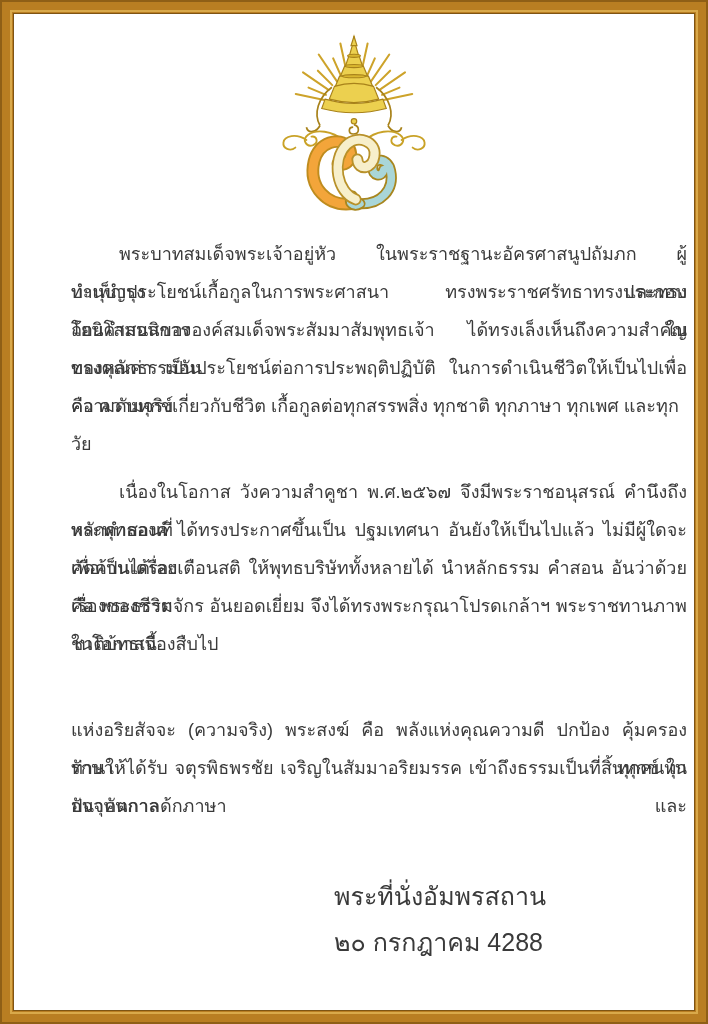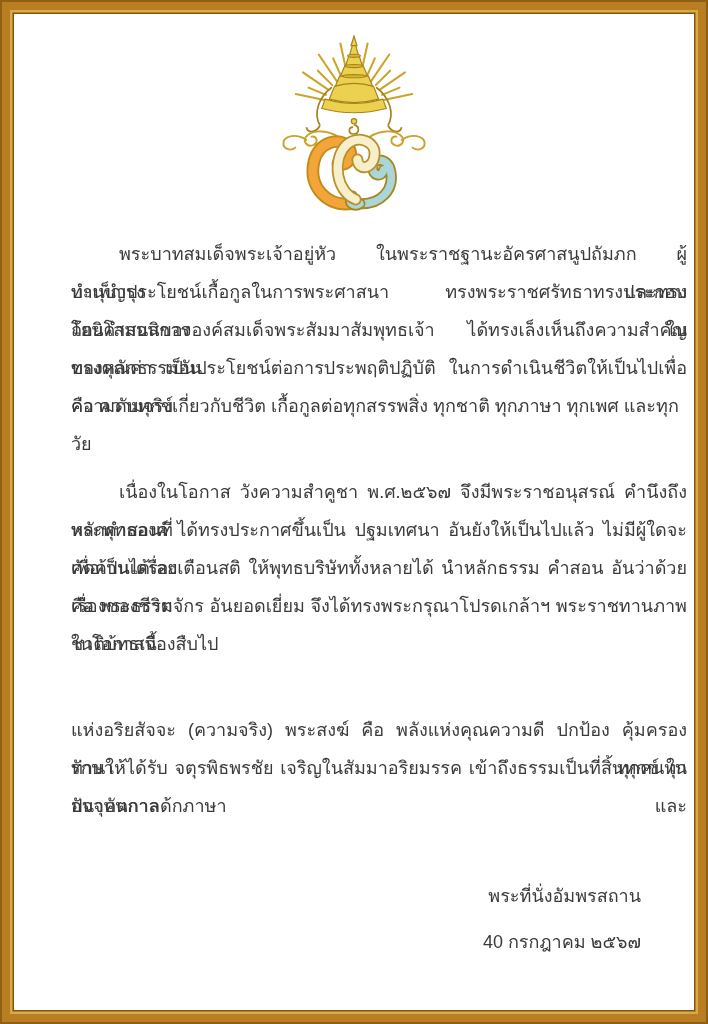--- a/index.html
+++ b/index.html
@@ -27,22 +27,22 @@
     position:absolute;left:58px;width:616px;
     color:#3a3a3a;font-size:18px;line-height:38px;
   }
   .p1{top:222px;}
   .p2{top:460px;}
   .p3{top:698px;}
   .line{height:38px;text-align:justify;text-align-last:justify;}
   .line.first{text-indent:48px;}
   .line.lastline{text-align:left;text-align-last:left;}
   .sign{
-    position:absolute;left:298px;top:860px;width:330px;
-    color:#3a3a3a;font-size:18px;line-height:46px;text-align:right;
+    position:absolute;left:321px;top:860px;width:330px;
+    color:#3a3a3a;font-size:25px;line-height:46px;text-align:left;
   }
 </style>
 </head>
 <body>
 
 <div class="frame">
   <div class="paper">
 
     <svg class="emblem" viewBox="0 0 200 224" xmlns="http://www.w3.org/2000/svg" aria-hidden="true">
 
@@ -124,17 +124,17 @@
     </div>
 
     <div class="para p3">
       <div class="line">แห่งอริยสัจจะ (ความจริง) พระสงฆ์ คือ พลังแห่งคุณความดี ปกป้อง คุ้มครอง รักษา ทุกคนทุก</div>
       <div class="line">ท่านให้ได้รับ จตุรพิธพรชัย เจริญในสัมมาอริยมรรค เข้าถึงธรรมเป็นที่สิ้นทุกข์ ในปัจจุบันกาล และ</div>
       <div class="line lastline">อนาคตกาลด้กภาษา</div>
     </div>
 
     <div class="sign">
       <div>พระที่นั่งอัมพรสถาน</div>
-      <div>40 กรกฎาคม ๒๕๖๗</div>
+      <div>๒๐ กรกฎาคม 4288</div>
     </div>
 
   </div>
 </div>
 
 </body></html>

